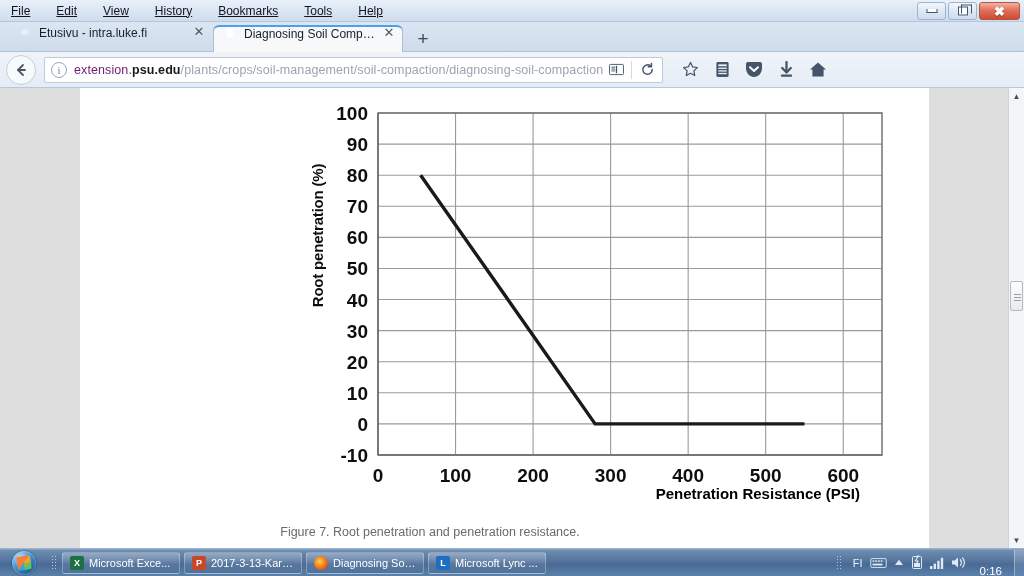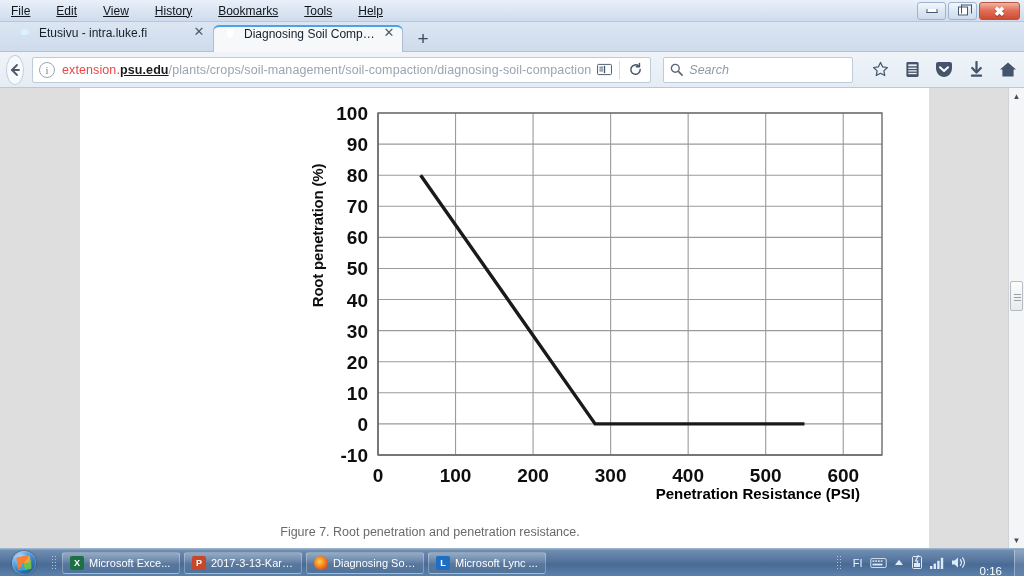--- a/index.html
+++ b/index.html
@@ -110,22 +110,22 @@
   }
   .url-info {
     width:16px;height:16px;border-radius:50%;border:1px solid #9aa7b5;color:#7a8794;
     font-size:11px;line-height:14px;text-align:center;font-family:"Liberation Serif",serif;
     flex:0 0 16px; margin-right:7px;
   }
   .url-text {
     flex:1 1 auto; font-size:12.5px; color:#9aa4b0; white-space:nowrap; overflow:hidden;
     letter-spacing:0.1px;
   }
-  .url-text b { color:#1a1a1a; font-weight:bold;text-decoration:underline; }
-  .url-text .pre { color:#ef4444; }
+  .url-text b { color:#1a1a1a; font-weight:bold; }
+  .url-text .pre { color:#701a75; }
   .url-sep { width:1px;height:18px;background:#d2dae3;margin:0 2px; }
   .url-icon { width:26px;height:24px;display:flex;align-items:center;justify-content:center;color:#44546a; }
   .searchbar {
     flex:0 0 190px; height:26px; background:#fff; border:1px solid #c0cbd8; border-radius:2px;
     display:flex; align-items:center; padding:0 6px; gap:6px; margin-left:8px;
   }
   .search-ph { font-size:12.5px; color:#8e99a6; font-style:italic; }
   .navicons { display:flex; align-items:center; margin-left:8px; gap:2px; }
   .navicon { width:30px;height:28px;display:flex;align-items:center;justify-content:center;color:#44546a; }
 
@@ -301,27 +301,20 @@
       </span>
       <span class="url-sep"></span>
       <span class="url-icon">
         <svg width="15" height="15" viewBox="0 0 16 16">
             <path d="M13 8a5 5 0 1 1-1.6-3.6" stroke="#44546a" stroke-width="1.6" fill="none" stroke-linecap="round"></path>
             <path d="M12.2 1.6 V5 H8.8" stroke="#44546a" stroke-width="1.6" fill="none" stroke-linecap="round" stroke-linejoin="round"></path>
           </svg>
       </span>
     </div>
 
-    <div class="searchbar">
-      <svg width="13" height="13" viewBox="0 0 14 14">
-          <circle cx="5.7" cy="5.7" r="4.2" stroke="#5a6773" stroke-width="1.5" fill="none"></circle>
-          <path d="M9 9 L13 13" stroke="#5a6773" stroke-width="1.8" stroke-linecap="round"></path>
-        </svg>
-      <span class="search-ph">Search</span>
-    </div>
 
     <div class="navicons">
       <div class="navicon">
         <svg width="17" height="17" viewBox="0 0 18 18">
             <path d="M9 1.5 L11.2 6.2 L16.3 6.9 L12.6 10.4 L13.5 15.4 L9 13 L4.5 15.4 L5.4 10.4 L1.7 6.9 L6.8 6.2 Z" stroke="#44546a" stroke-width="1.3" fill="none" stroke-linejoin="round"></path>
           </svg>
       </div>
       <div class="navicon">
         <svg width="15" height="17" viewBox="0 0 16 18">
             <rect x="1.5" y="1" width="13" height="16" rx="1.5" fill="#44546a"></rect>

